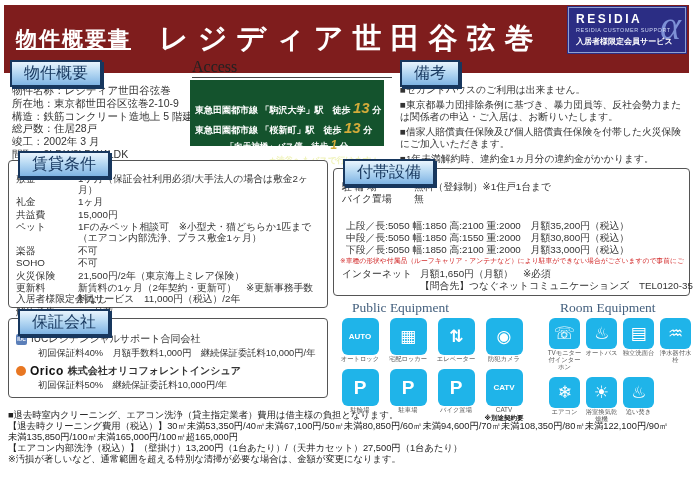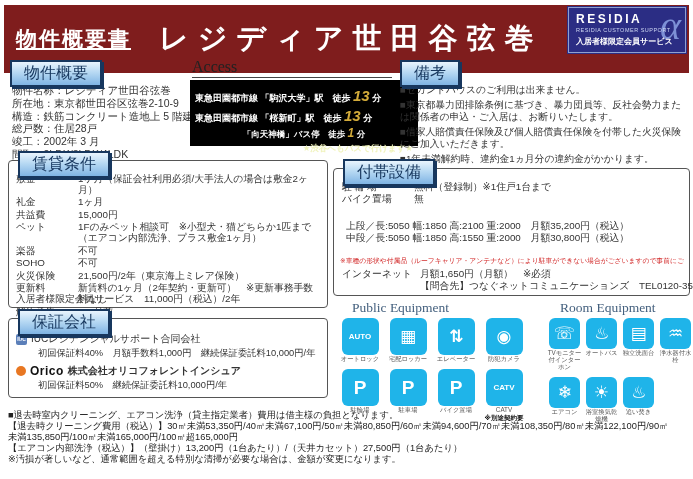--- a/index.html
+++ b/index.html
@@ -19,21 +19,21 @@
 
   
   .sec-head { position:absolute; z-index:5; background:linear-gradient(180deg,#e9f4fd 0%,#b7d9f3 45%,#7fb4e4 100%); border:2px solid #17375e; box-shadow:2px 2px 0 #17375e; color:#17375e; font-weight:normal; font-size:16px; padding:1px 12px; white-space:nowrap; }
 
   
   .overview-rows { position:absolute; left:12px; top:84px; width:180px; font-size:10.5px; color:#333; line-height:1.22; }
   .overview-rows div { white-space:nowrap; }
 
   
   .access-title { position:absolute; left:192px; top:58px; width:200px; font-family:"Liberation Serif",serif; font-size:16px; color:#222; border-bottom:1px solid #444; padding-bottom:1px; }
-  .access-box { position:absolute; left:190px; top:80px; width:228px; height:66px; background:#000000; color:#fff; font-size:9px; font-weight:bold; padding:8px 5px 0 5px; }
+  .access-box { position:absolute; left:190px; top:80px; width:194px; height:66px; background:#14532d; color:#fff; font-size:9px; font-weight:bold; padding:20px 5px 0 5px; }
   .acc-line { white-space:nowrap; line-height:1.1; margin-bottom:3px; }
   .acc-num { color:#d3ab3a; font-size:15px; font-weight:bold; font-style:italic; }
   .acc-line.small { text-align:center; font-size:8.5px; }
   .acc-line.small .acc-num { font-size:12px; }
   .acc-star { text-align:right; color:#f0f3bb; font-size:8.5px; font-weight:bold; }
 
   
   .remarks-items { position:absolute; left:400px; top:84px; width:290px; font-size:9.8px; color:#333; line-height:1.22; }
   .remarks-items div { margin-bottom:3px; }
 
@@ -211,20 +211,21 @@
         <span class="v">無料（登録制）※1住戸1台まで</span>
       </div>
     <div class="kv">
         <span class="k">バイク置場</span>
         <span class="v">無</span>
       </div>
   </div>
   <div class="parking-specs">
     <div>上段／長:5050 幅:1850 高:2100 重:2000　月額35,200円（税込）</div>
     <div>中段／長:5050 幅:1850 高:1550 重:2000　月額30,800円（税込）</div>
+    <div>下段／長:5050 幅:1850 高:2100 重:2000　月額33,000円（税込）</div>
   </div>
   <div class="parking-warning">※車種の形状や付属品（ルーフキャリア・アンテナなど）により駐車ができない場合がございますので事前にご確認をお願い致します。</div>
   <div class="internet-block">
     <span class="lbl">インターネット</span>
     <span class="val">
       <div>月額1,650円（月額）　※必須</div>
       <div>【問合先】つなぐネットコミュニケーションズ　TEL0120-359-841</div>
     </span>
   </div>
 

